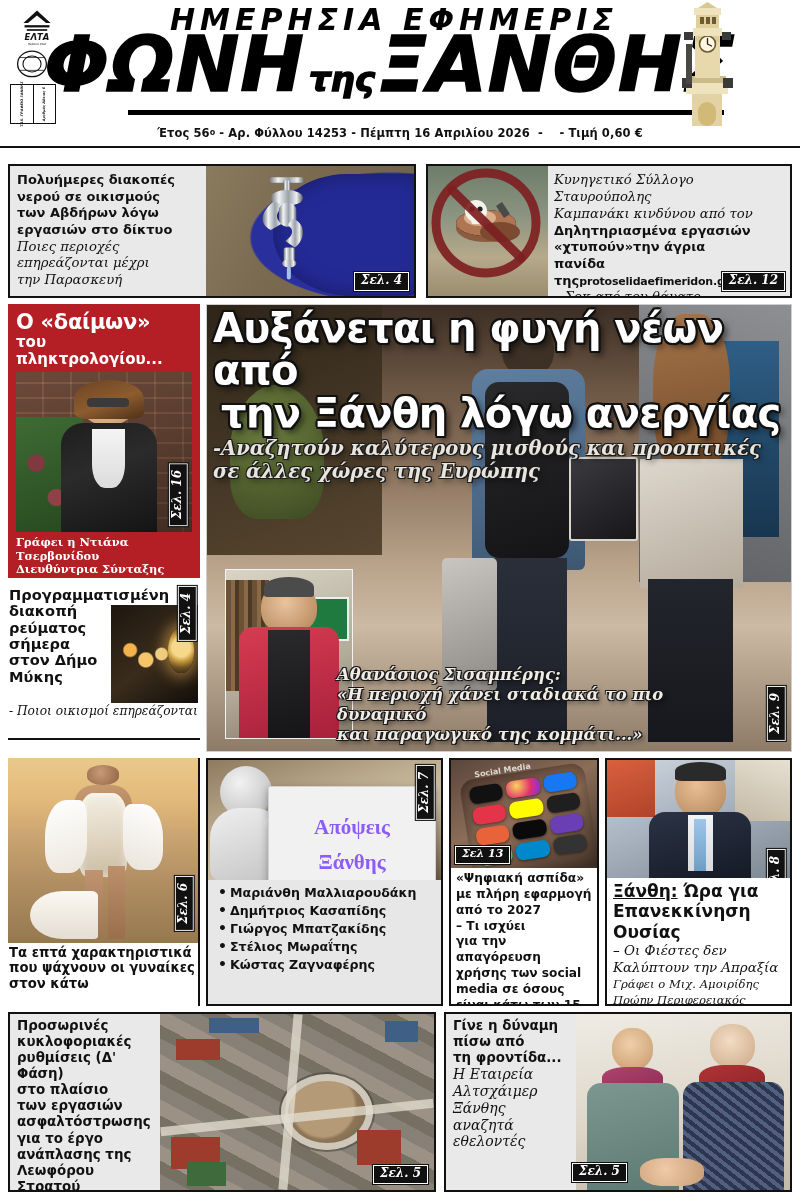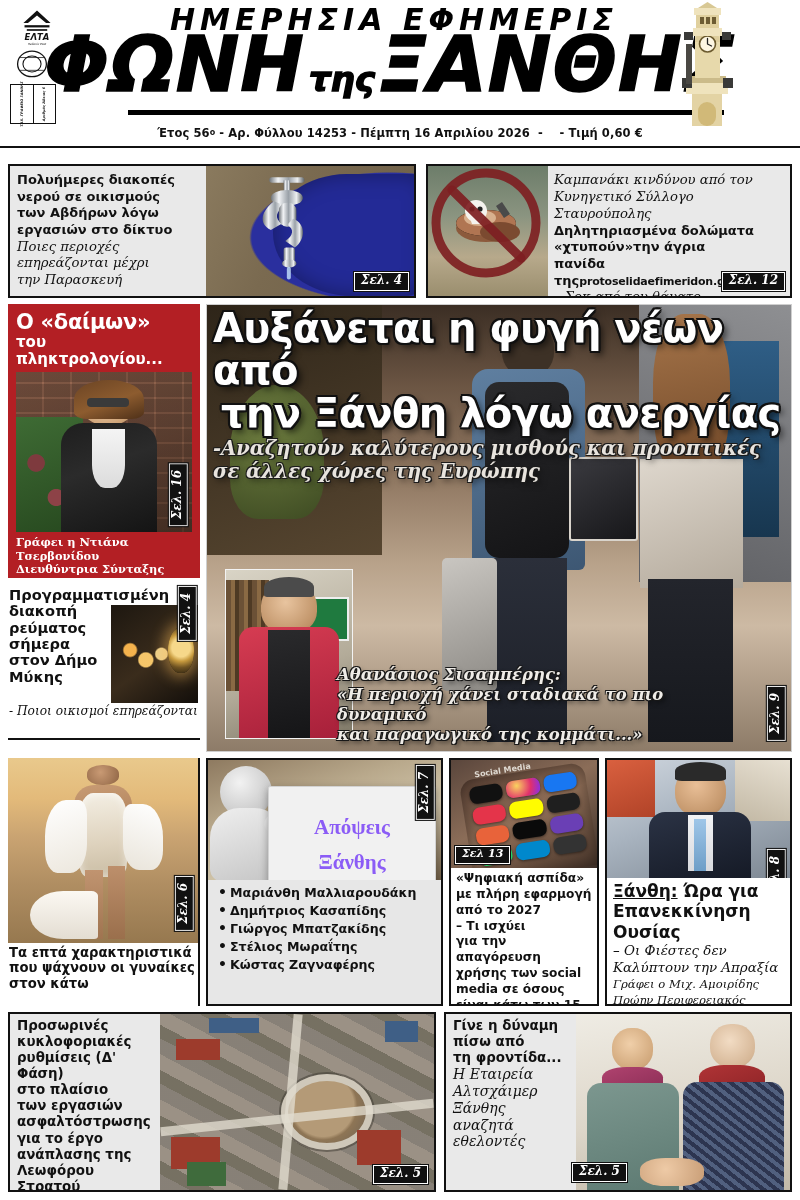--- a/index.html
+++ b/index.html
@@ -646,23 +646,23 @@
           <path d="M74 36 L82 48 L76 52 L68 40 Z" fill="#4a4a4a"></path>
           <circle cx="48" cy="45" r="11" fill="#f5f3ee"></circle>
           <circle cx="44" cy="43" r="2.6" fill="#222"></circle>
           <circle cx="52" cy="43" r="2.6" fill="#222"></circle>
           <path d="M42 52 L54 52 L52 58 L44 58 Z" fill="#f5f3ee"></path>
           <circle cx="58" cy="57" r="50" fill="none" stroke="#7e1f22" stroke-width="9" opacity=".92"></circle>
           <path d="M24 24 L93 92" stroke="#7e1f22" stroke-width="9" opacity=".92" stroke-linecap="round"></path>
         </svg>
       </div>
       <div class="teaser-text">
+        <span class="t-ital">Κυνηγετικό Σύλλογο Σταυρούπολης</span>
         <span class="t-ital">Καμπανάκι κινδύνου από τον</span>
-        <span class="t-ital">Κυνηγετικό Σύλλογο Σταυρούπολης</span>
-        <span class="t-bold">Δηλητηριασμένα δολώματα</span>
+        <span class="t-bold">Δηλητηριασμένα εργασιών</span>
         <span class="t-bold">«χτυπούν»την άγρια</span>
         <span class="t-bold"><span>πανίδα της</span><span class="wmark">protoselidaefimeridon.gr</span></span>
         <span class="t-ital">– Σοκ από τον θάνατο</span>
 
         <span class="sel-badge">Σελ. 12</span>
       </div>
     </div>
   </div>
 
   <div class="main-row">

